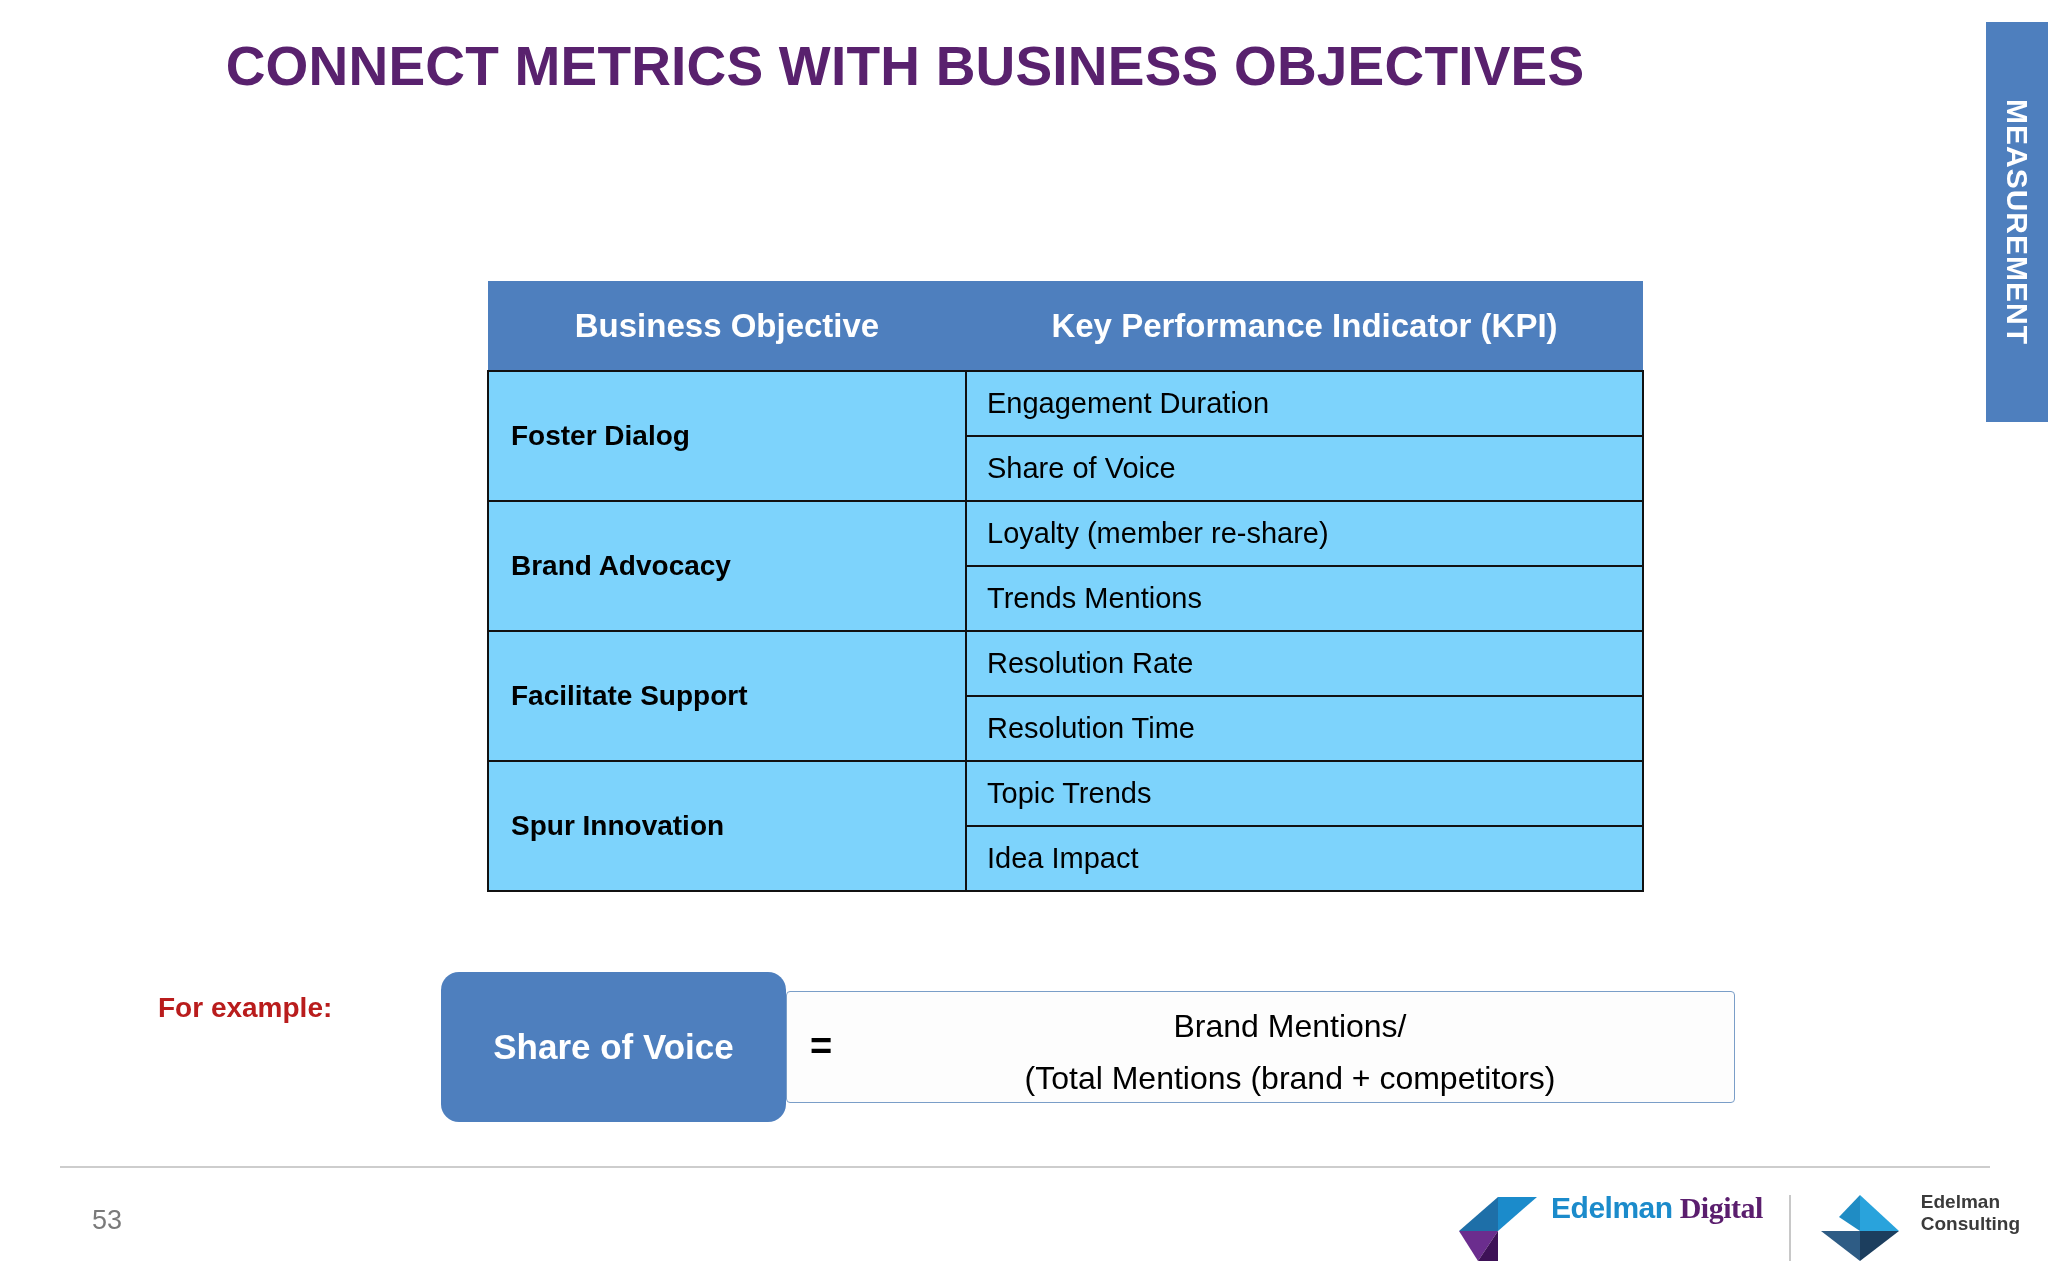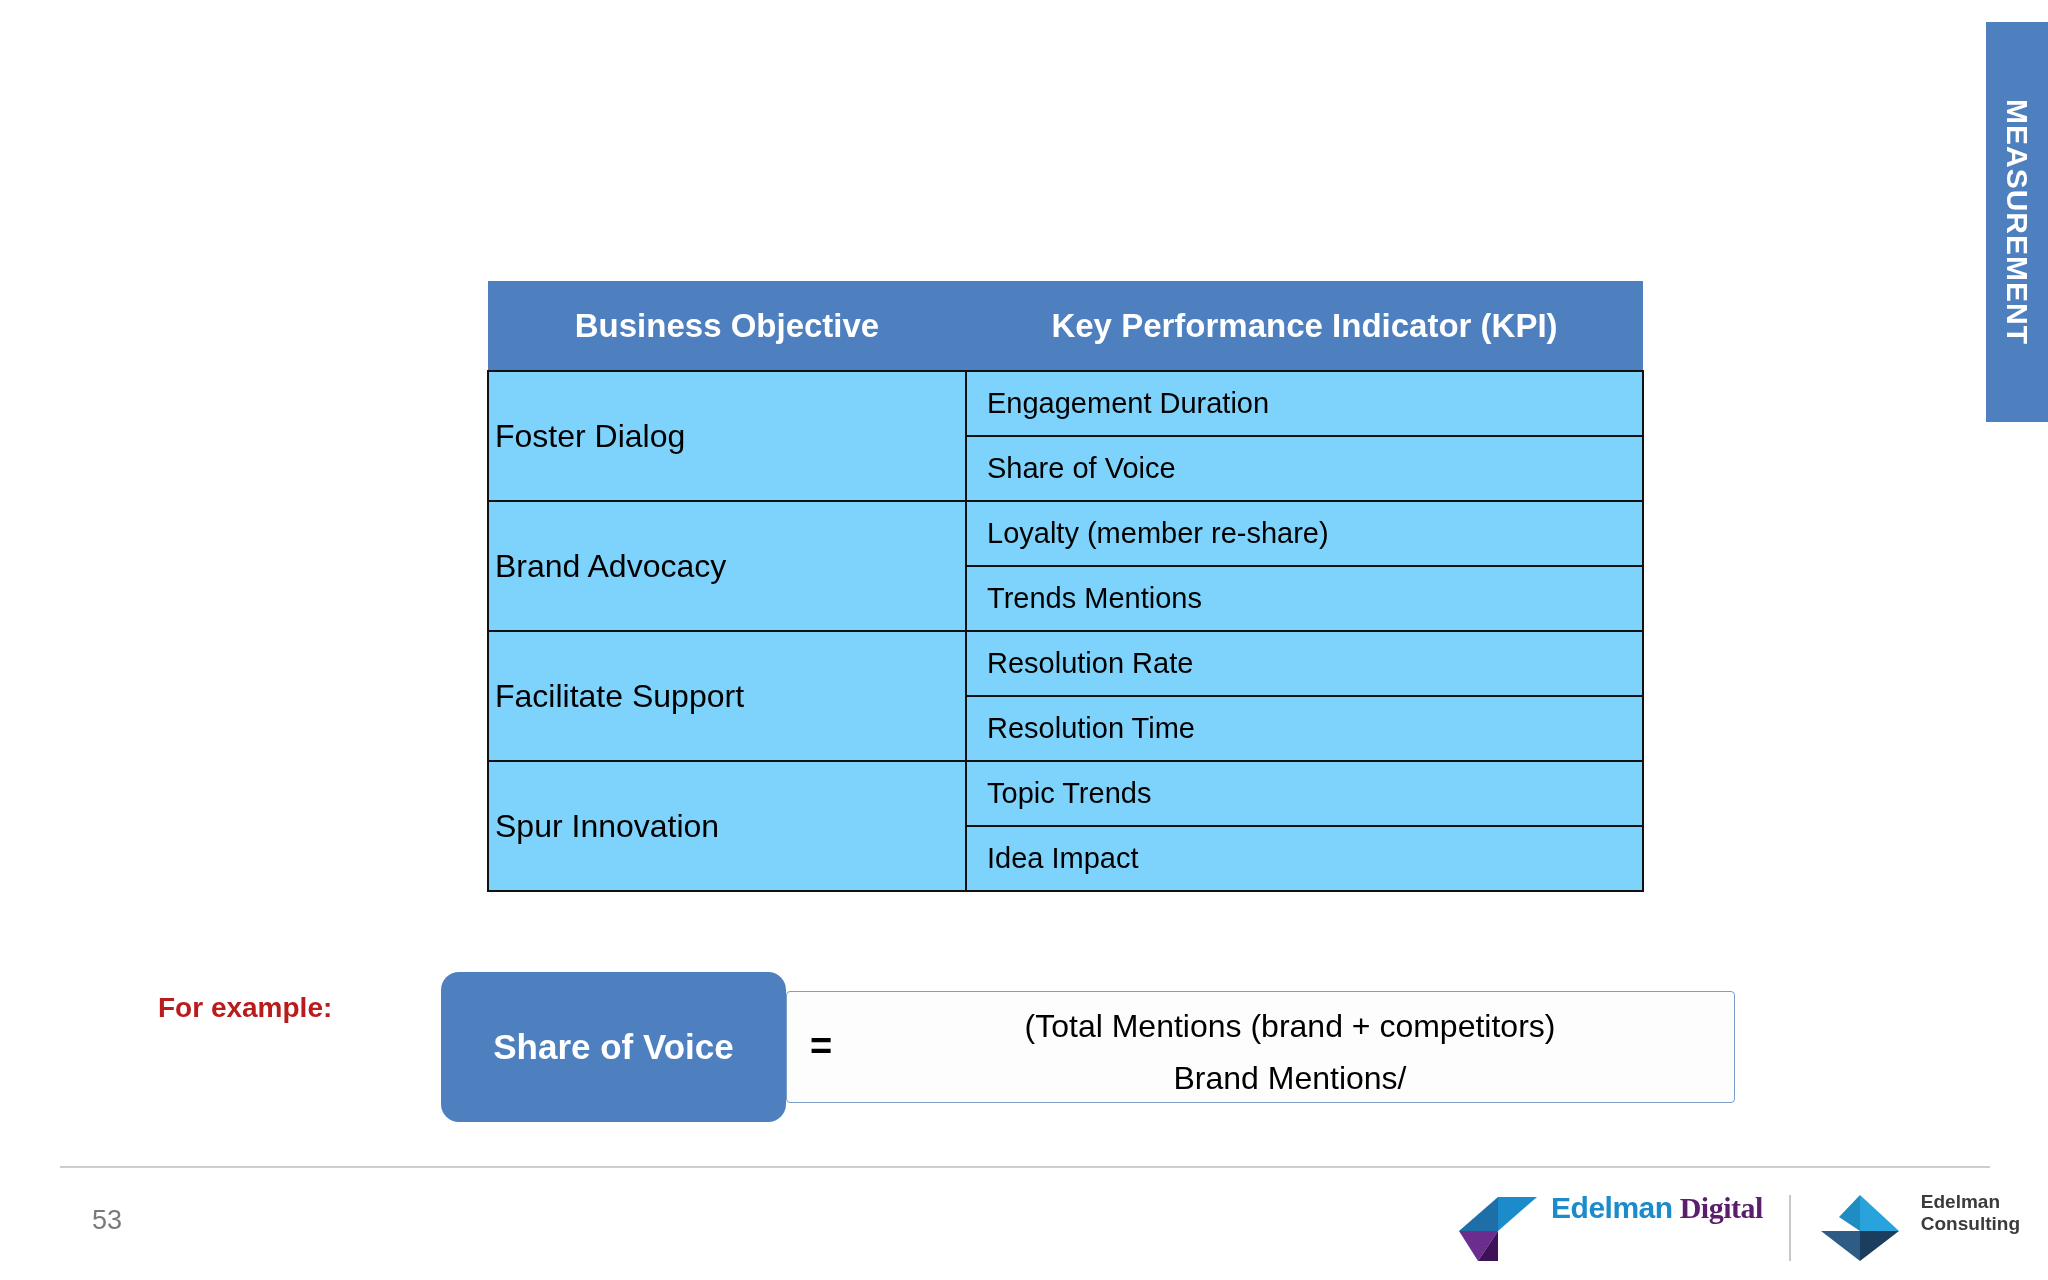--- a/index.html
+++ b/index.html
@@ -67,24 +67,24 @@
   }
   .kpi-table td {
     border: 2px solid #111111;
     vertical-align: middle;
     background: #7dd3fc;
   }
   .col-obj { width: 478px; }
   .col-kpi { width: 677px; }
 
   td.obj-cell {
-    font-size: 32px;
-    font-weight: normal;
-    color: #000000;
-    padding-left: 6px;
+    font-size: 28px;
+    font-weight: bold;
+    color: #000000;
+    padding-left: 22px;
     height: 130px;
   }
   td.kpi-cell {
     font-size: 29px;
     font-weight: normal;
     color: #000000;
     padding-left: 20px;
     height: 65px;
   }
 
@@ -175,20 +175,21 @@
     font-weight: bold;
     line-height: 22px;
     margin-left: 8px;
   }
 </style>
 </head>
 <body>
 
 <div class="slide">
 
+  <div class="slide-title">CONNECT METRICS WITH BUSINESS OBJECTIVES</div>
 
   <div class="side-tab">
     <span class="side-tab-label">MEASUREMENT</span>
   </div>
 
   <table class="kpi-table">
     <colgroup>
         <col class="col-obj">
         <col class="col-kpi">
       </colgroup>
@@ -231,22 +232,22 @@
         <td class="kpi-cell">Idea Impact</td>
       </tr>
     </tbody>
   </table>
 
   <div class="example-label">For example:</div>
   <div class="sov-chip">Share of Voice</div>
   <div class="formula-box"></div>
   <div class="equals">=</div>
   <div class="formula-text">
+    <div>Brand Mentions/</div>
     <div>(Total Mentions (brand + competitors)</div>
-    <div>Brand Mentions/</div>
   </div>
 
   <div class="footer-rule"></div>
   <div class="page-num">53</div>
 
   <div class="logos">
     <div class="logo-group">
       <svg class="logo-mark" viewBox="0 0 86 74">
         <polygon points="43,6 82,6 43,40" fill="#1B8BCB"></polygon>
         <polygon points="43,6 43,40 4,40" fill="#1E6FA8"></polygon>

